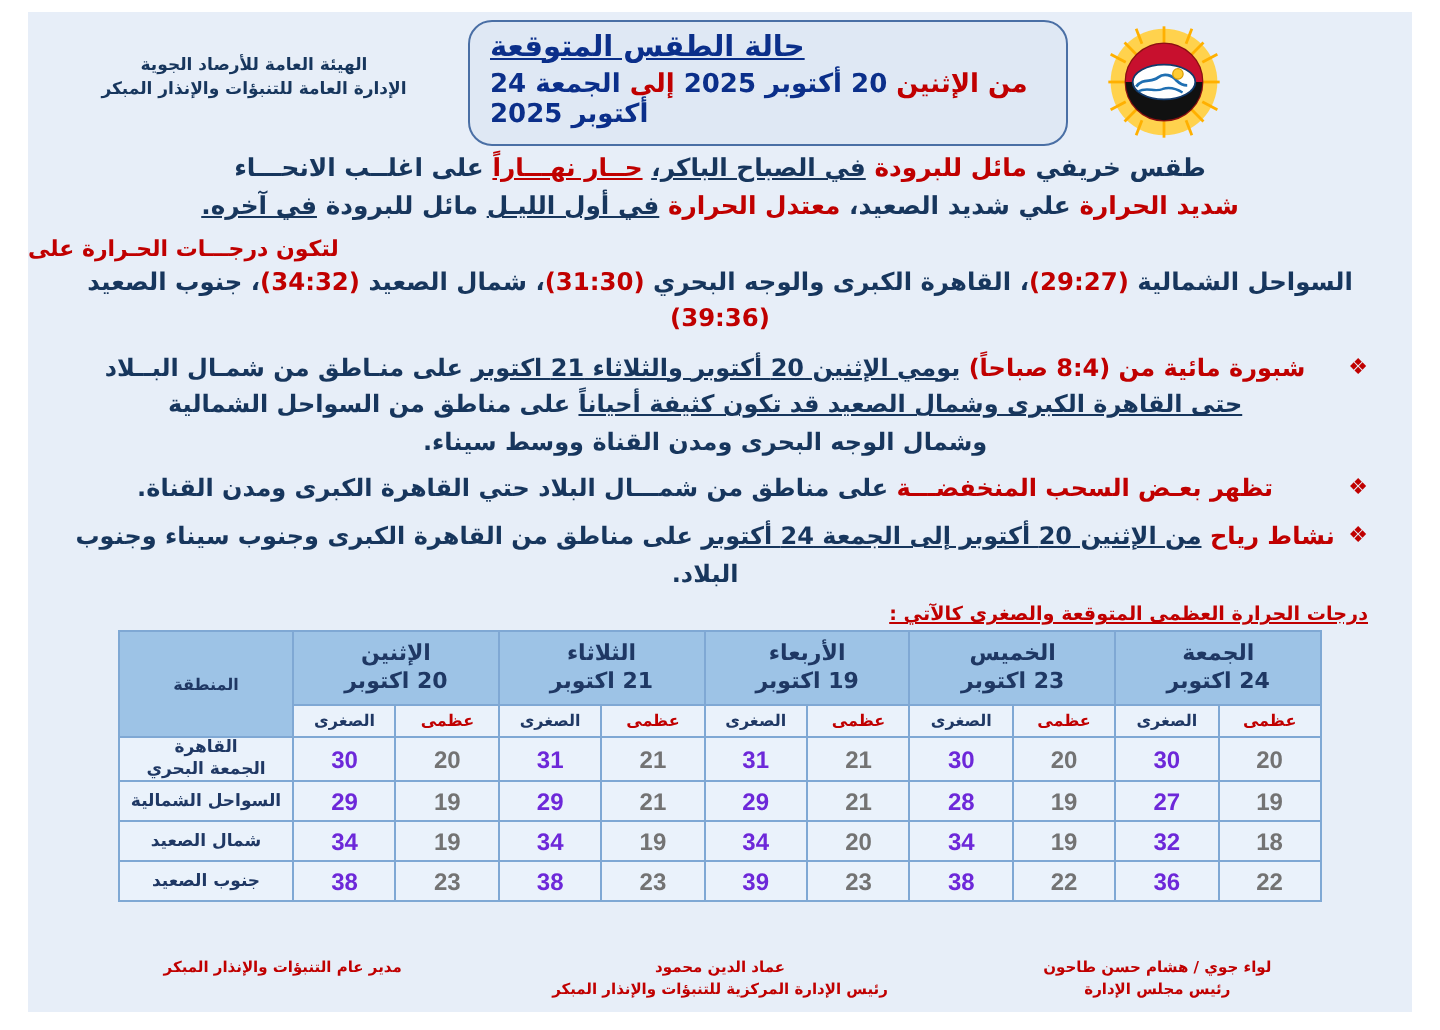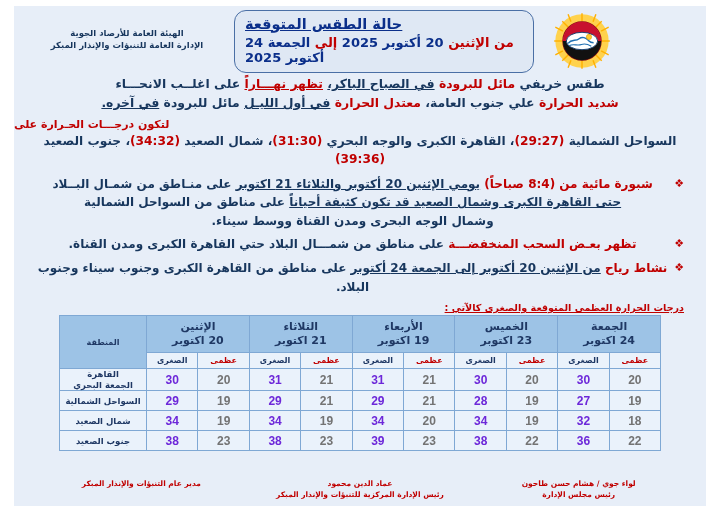--- a/index.html
+++ b/index.html
@@ -294,22 +294,22 @@
           <path d="M17 50a33 33 0 0 0 66 0z" fill="#111111"></path>
           <ellipse cx="50" cy="50" rx="27" ry="15" fill="#ffffff" stroke="#123a6b" stroke-width="1.6"></ellipse>
           <path d="M26 54c6-8 13-3 19-8 5-4 12-2 16 3 3 3 6 4 9 4" fill="none" stroke="#1f6fb2" stroke-width="2.4"></path>
           <path d="M28 58c7-4 14 1 21-2 6-2 12 0 17 3" fill="none" stroke="#1f6fb2" stroke-width="2"></path>
           <circle cx="62" cy="43" r="4.5" fill="#ffcc33" stroke="#d99b00" stroke-width="1"></circle>
         </svg>
       </div>
     </div>
 
     <div class="summary">
-      <div><span class="nv">طقس خريفي</span> <span class="rd">مائل للبرودة</span> <span class="nv ul">في الصباح الباكر،</span> <span class="rd ul">تظهر نهـــاراً</span> <span class="nv">على اغلــب الانحـــاء</span></div>
-      <div><span class="rd">شديد الحرارة</span> <span class="nv">علي جنوب العامة،</span> <span class="rd">معتدل الحرارة</span> <span class="nv ul">في أول الليـل</span> <span class="nv">مائل للبرودة</span> <span class="nv ul">في آخره.</span></div>
+      <div><span class="nv">طقس خريفي</span> <span class="rd">مائل للبرودة</span> <span class="nv ul">في الصباح الباكر،</span> <span class="rd ul">حــار نهـــاراً</span> <span class="nv">على اغلــب الانحـــاء</span></div>
+      <div><span class="rd">شديد الحرارة</span> <span class="nv">علي شديد الصعيد،</span> <span class="rd">معتدل الحرارة</span> <span class="nv ul">في أول الليـل</span> <span class="nv">مائل للبرودة</span> <span class="nv ul">في آخره.</span></div>
     </div>
 
     <div class="temps-head">لتكون درجـــات الحـرارة على</div>
 
     <div class="temps-line"><span>السواحل الشمالية</span> <span class="val">(29:27)</span>، <span>القاهرة الكبرى والوجه البحري</span> <span class="val">(31:30)</span>، <span>شمال الصعيد</span> <span class="val">(34:32)</span>، <span>جنوب الصعيد</span> <span class="val">(39:36)</span></div>
 
     <div class="bullets">
 
       <div class="bullet">
         <span class="bullet-mark">❖</span>

